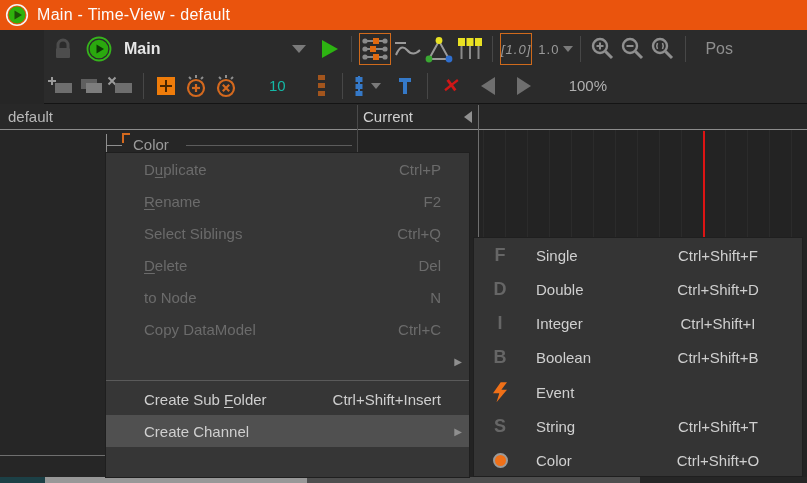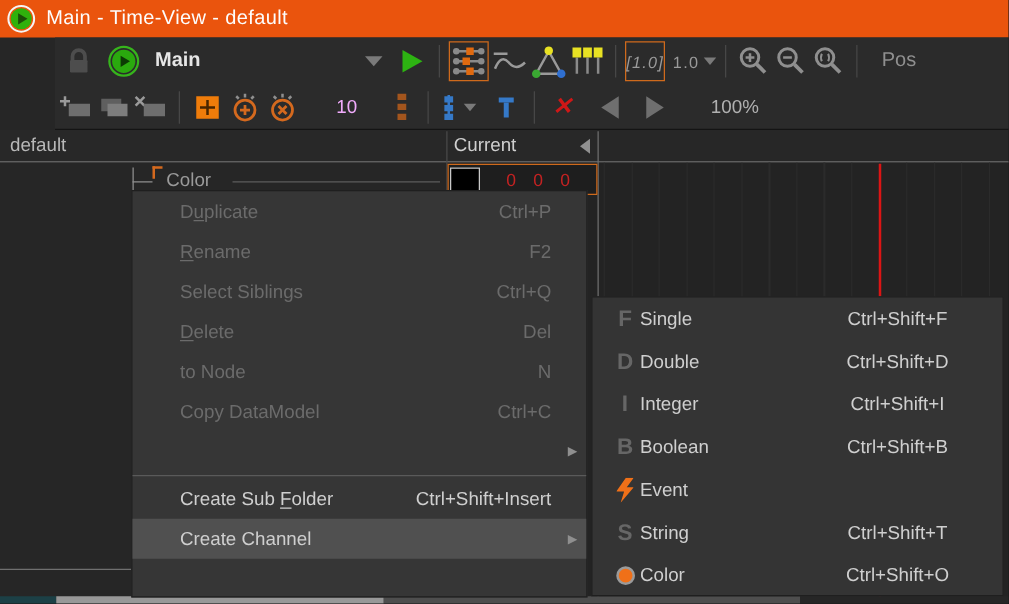--- a/index.html
+++ b/index.html
@@ -21,21 +21,21 @@
   .tlabel{color:#8f8f8f;font-size:16px;}
   .scene{display:flex;align-items:center;justify-content:space-between;width:182px;margin-left:10px;height:32px;}
   .scene .sname{color:#e6e6e6;font-weight:bold;font-size:16px;}
   .tri-down{width:0;height:0;border-left:7px solid transparent;border-right:7px solid transparent;border-top:8px solid #7a7a7a;}
   .tri-down.small{border-left-width:5px;border-right-width:5px;border-top-width:6px;}
   .tri-left{width:0;height:0;border-top:6px solid transparent;border-bottom:6px solid transparent;border-right:8px solid #909090;}
   .tri-prev{width:0;height:0;border-top:9px solid transparent;border-bottom:9px solid transparent;border-right:14px solid #6f6f6f;}
   .tri-next{width:0;height:0;border-top:9px solid transparent;border-bottom:9px solid transparent;border-left:14px solid #6f6f6f;}
   .scaletxt{color:#9a9a9a;font-size:13px;letter-spacing:1px;}
   .speed{display:flex;align-items:center;gap:4px;margin-left:6px;}
-  .numtxt{color:#f0abfc;font-size:15px;}
+  .numtxt{color:#14b8a6;font-size:15px;}
   .redx{color:#cf1717;font-size:19px;font-weight:bold;line-height:1;}
   .dots{display:flex;flex-direction:column;gap:3px;margin:0 10px;}
   .dots i{display:block;width:7px;height:5px;background:#a3551d;}
   .plussq{width:18px;height:18px;background:#ef7c0a;position:relative;}
   .plussq:before{content:"";position:absolute;left:3px;top:8px;width:12px;height:2px;background:#4a2600;}
   .plussq:after{content:"";position:absolute;left:8px;top:3px;width:2px;height:12px;background:#4a2600;}
   .spacer{flex:1;}
 
   
   .headerrow{position:absolute;left:0;top:104px;width:807px;height:26px;border-bottom:1px solid #8c8c8c;}
@@ -78,21 +78,21 @@
   .mi-shortcut{margin-left:auto;}
   .mi-arrow{position:absolute;right:7px;top:50%;transform:translateY(-50%);font-size:10px;color:#8f8f8f;}
   .menu-sep{height:6px;display:flex;align-items:center;}
   .menu-sep i{display:block;width:100%;height:1px;background:#5a5a5a;}
   .menu-item u{text-underline-offset:2px;}
   .submenu .menu-item{height:34.28px;padding:0 0 0 14px;}
   .smi-icon{width:24px;display:flex;align-items:center;justify-content:center;flex:0 0 auto;}
   .icon-letter{color:#666;font-weight:bold;font-size:18px;}
   .icon-bolt{width:14px;height:20px;background:#f07018;clip-path:polygon(55% 0,100% 0,60% 38%,100% 38%,25% 100%,45% 55%,0 55%);}
   .icon-circle{width:15px;height:15px;border-radius:50%;background:#f07018;border:2px solid #9a9a9a;}
-  .smi-label{margin-left:0;}
+  .smi-label{margin-left:24px;}
   .smi-shortcut{margin-left:auto;width:168px;text-align:center;}
 </style>
 </head>
 <body>
 
 <div class="root">
 
   <div class="titlebar">
     <svg class="ticon" width="24" height="24" viewBox="0 0 24 24">
       <circle cx="12" cy="12" r="10.3" fill="none" stroke="#f5f5f5" stroke-width="1.6"></circle>
@@ -308,24 +308,20 @@
       <span class="tree-h"></span>
       <span class="selcorner"></span>
       <span class="treelabel">Color</span>
       <span class="connector"></span>
       <span class="treebottomline"></span>
     </div>
     <div class="curcol"></div>
     <div class="timeline">
       <span class="playhead"></span>
     </div>
-    <div class="curcell">
-      <span class="swatch"></span>
-      <span class="curvals">0 0 0</span>
-    </div>
     <div class="strip" style="left:0;width:45px;background:#1c4046"></div>
     <div class="strip" style="left:45px;width:262px;background:#989898"></div>
     <div class="strip" style="left:307px;width:333px;background:#4e4e4e"></div>
     <div class="strip" style="left:640px;width:167px;background:#262626"></div>
   </div>
 
   <div class="vline357"></div>
   <div class="vline478"></div>
 
   <div class="menu ctxmenu">

